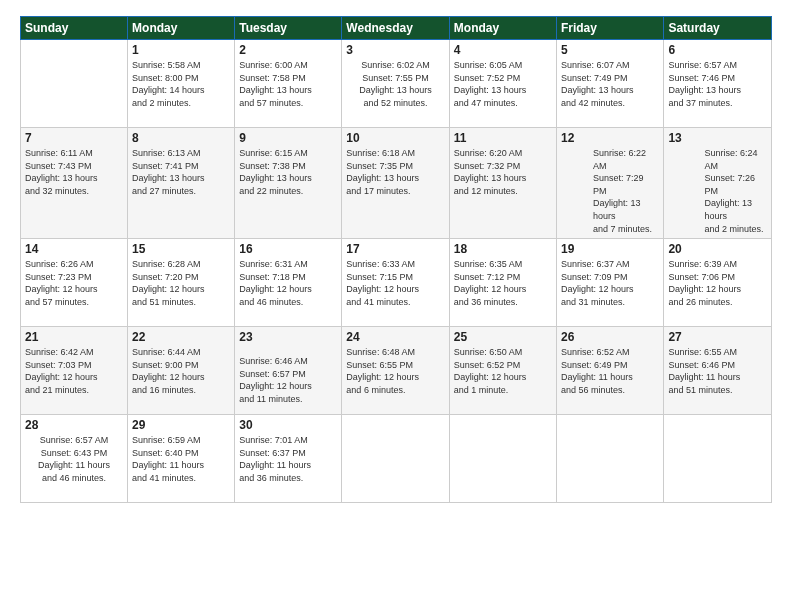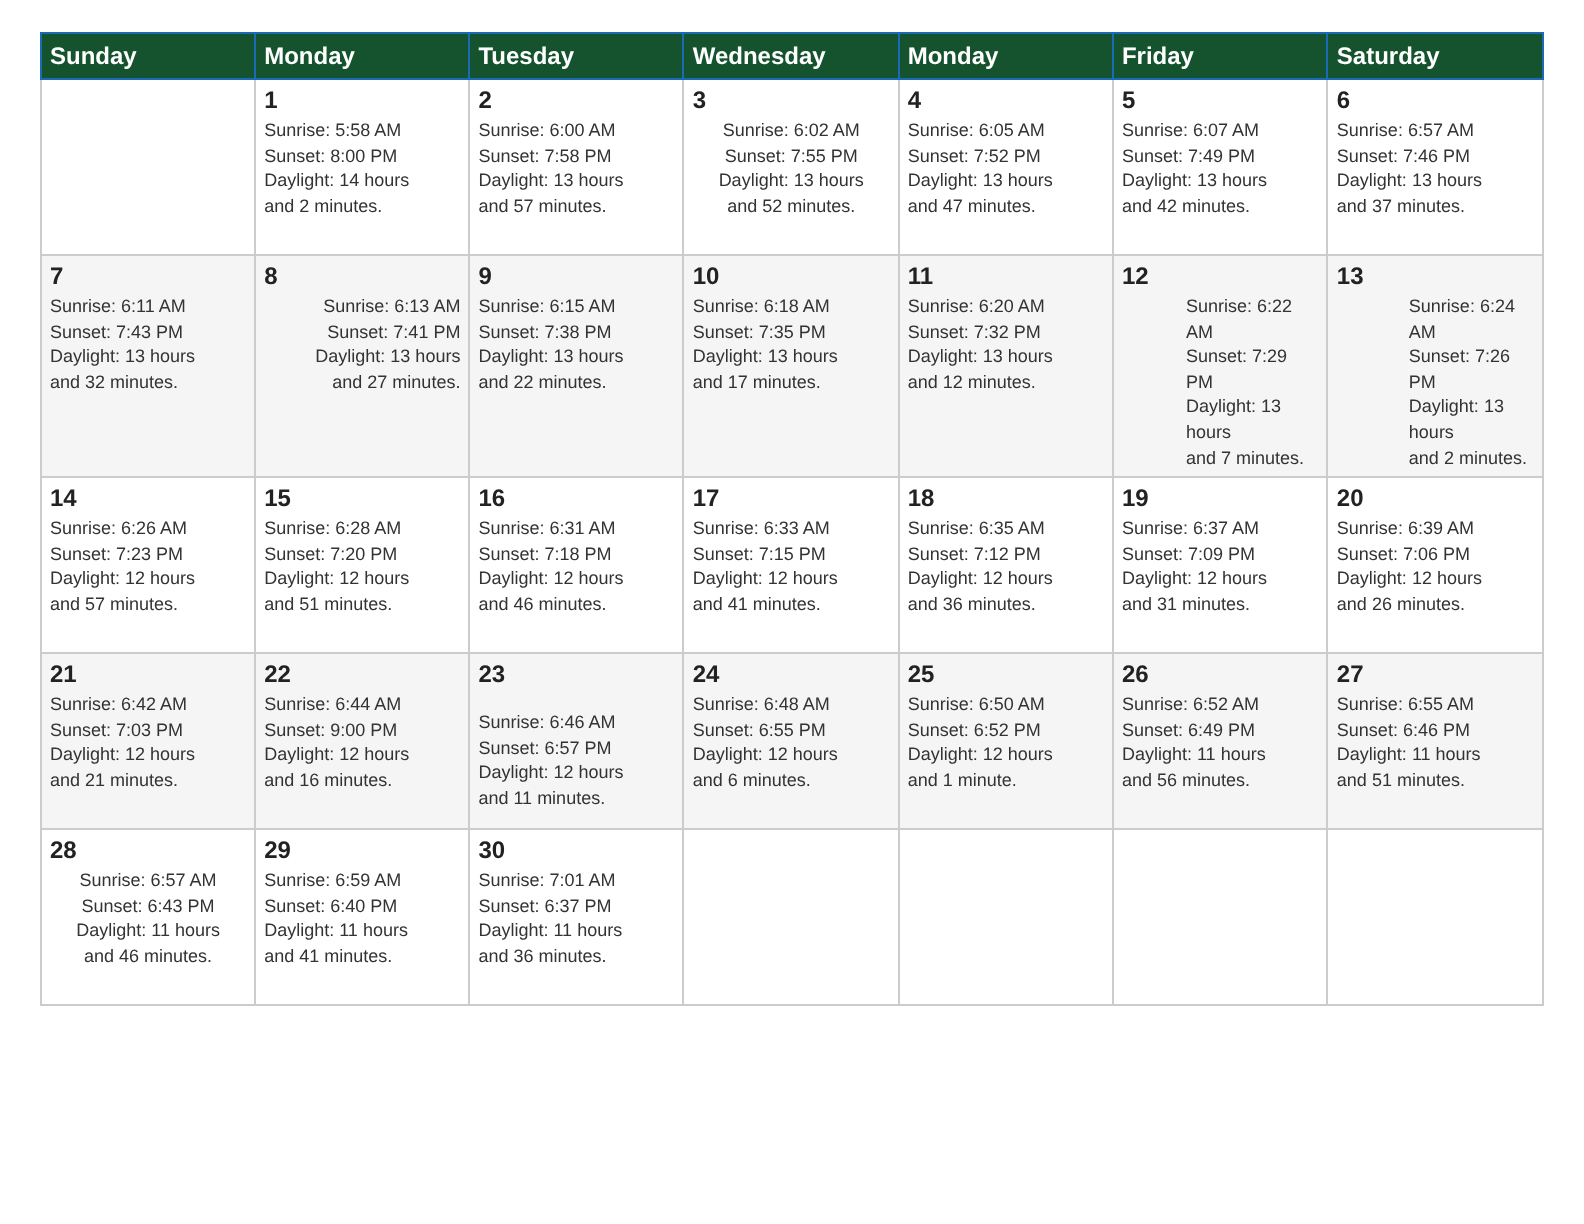--- a/index.html
+++ b/index.html
@@ -162,21 +162,21 @@
         <tr>
           <td>
             <span class="day-number">7</span>
             <div class="day-info" style="white-space: pre-line;">Sunrise: 6:11 AM
 Sunset: 7:43 PM
 Daylight: 13 hours
 and 32 minutes.</div>
           </td>
           <td>
             <span class="day-number">8</span>
-            <div class="day-info" style="white-space: pre-line; text-align: right;">Sunrise: 6:13 AM
+            <div class="day-info" style="white-space: pre-line;">Sunrise: 6:13 AM
 Sunset: 7:41 PM
 Daylight: 13 hours
 and 27 minutes.</div>
           </td>
           <td>
             <span class="day-number">9</span>
             <div class="day-info" style="white-space: pre-line;">Sunrise: 6:15 AM
 Sunset: 7:38 PM
 Daylight: 13 hours
 and 22 minutes.</div>

